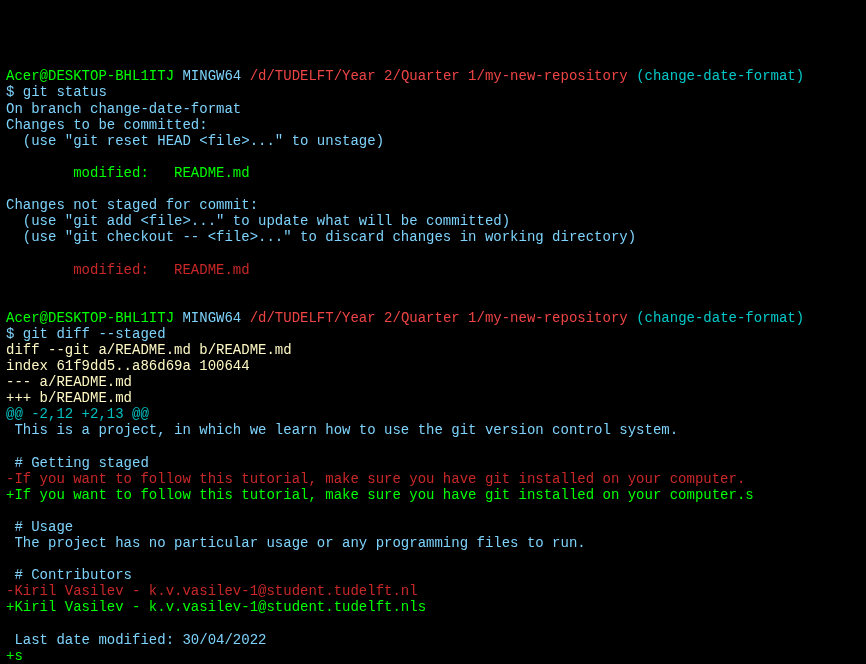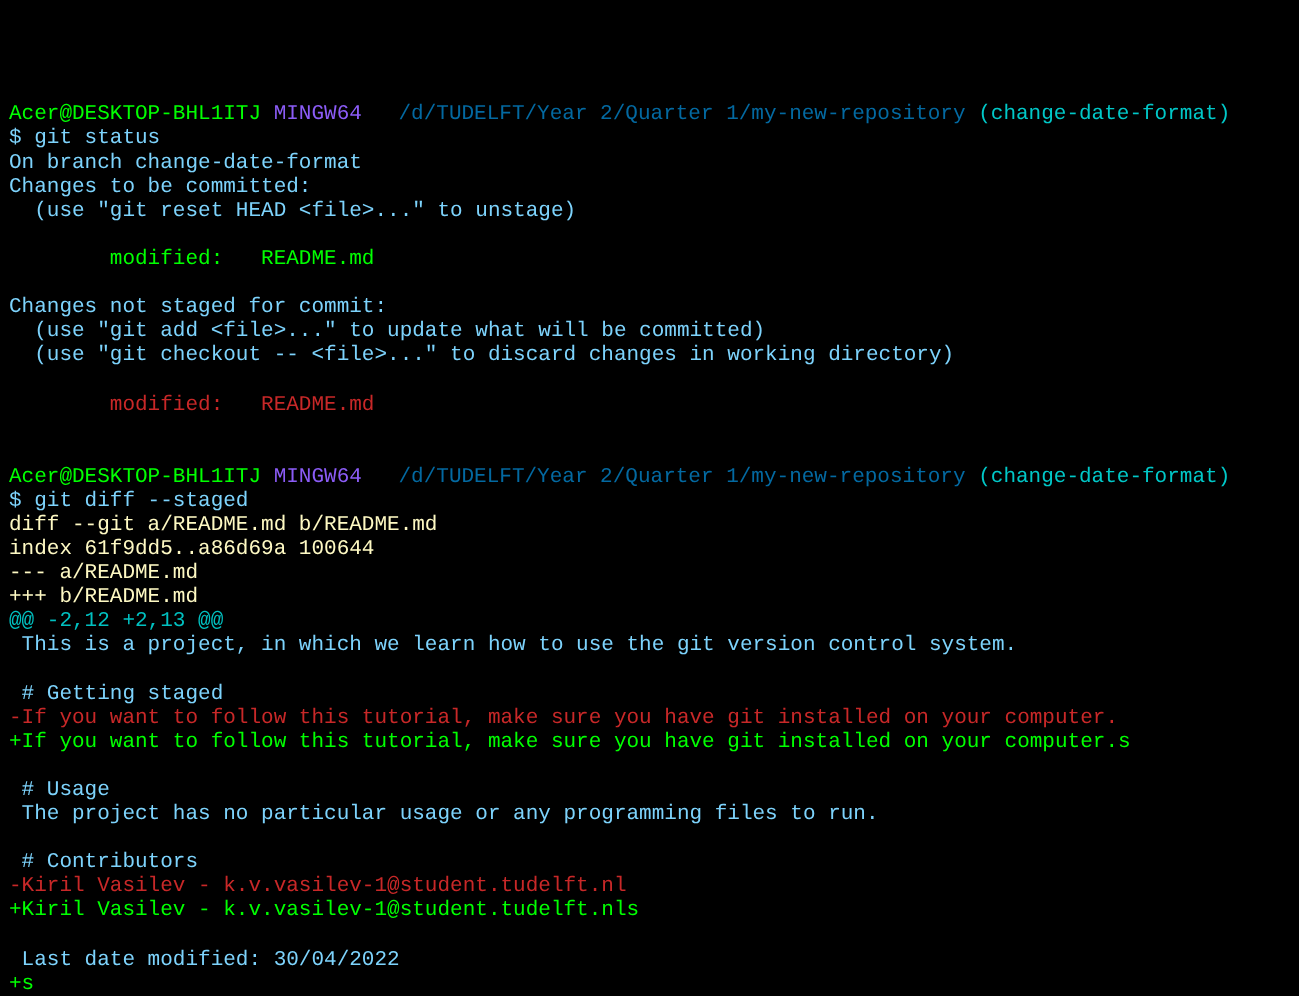--- a/index.html
+++ b/index.html
@@ -6,22 +6,22 @@
       background: #000;
       color: #c0c0c0;
       font-family: "Consolas", "Courier New", monospace;
       font-size: 14px;
       line-height: 1.15;
       margin: 0;
       padding: 4px 6px;
       white-space: pre;
     }
     .green { color: #00ff00; text-align: right; }
-    .magenta { color: #8b5cf6; }
-    .yellow { color: #0369a1; margin-left: 16px; }
+    .magenta { color: #7dd3fc; }
+    .yellow { color: #ef4444; }
     .cyan { color: #00c8c8; }
     .white { color: #fef9c3; }
     .gray { color: #7dd3fc; }
     .dred { color: #c82828; }
     .bgreen { color: #00ff00; }
     .lcyan { color: #00c0c0; }
   </style>
 </head>
 <body>
 

